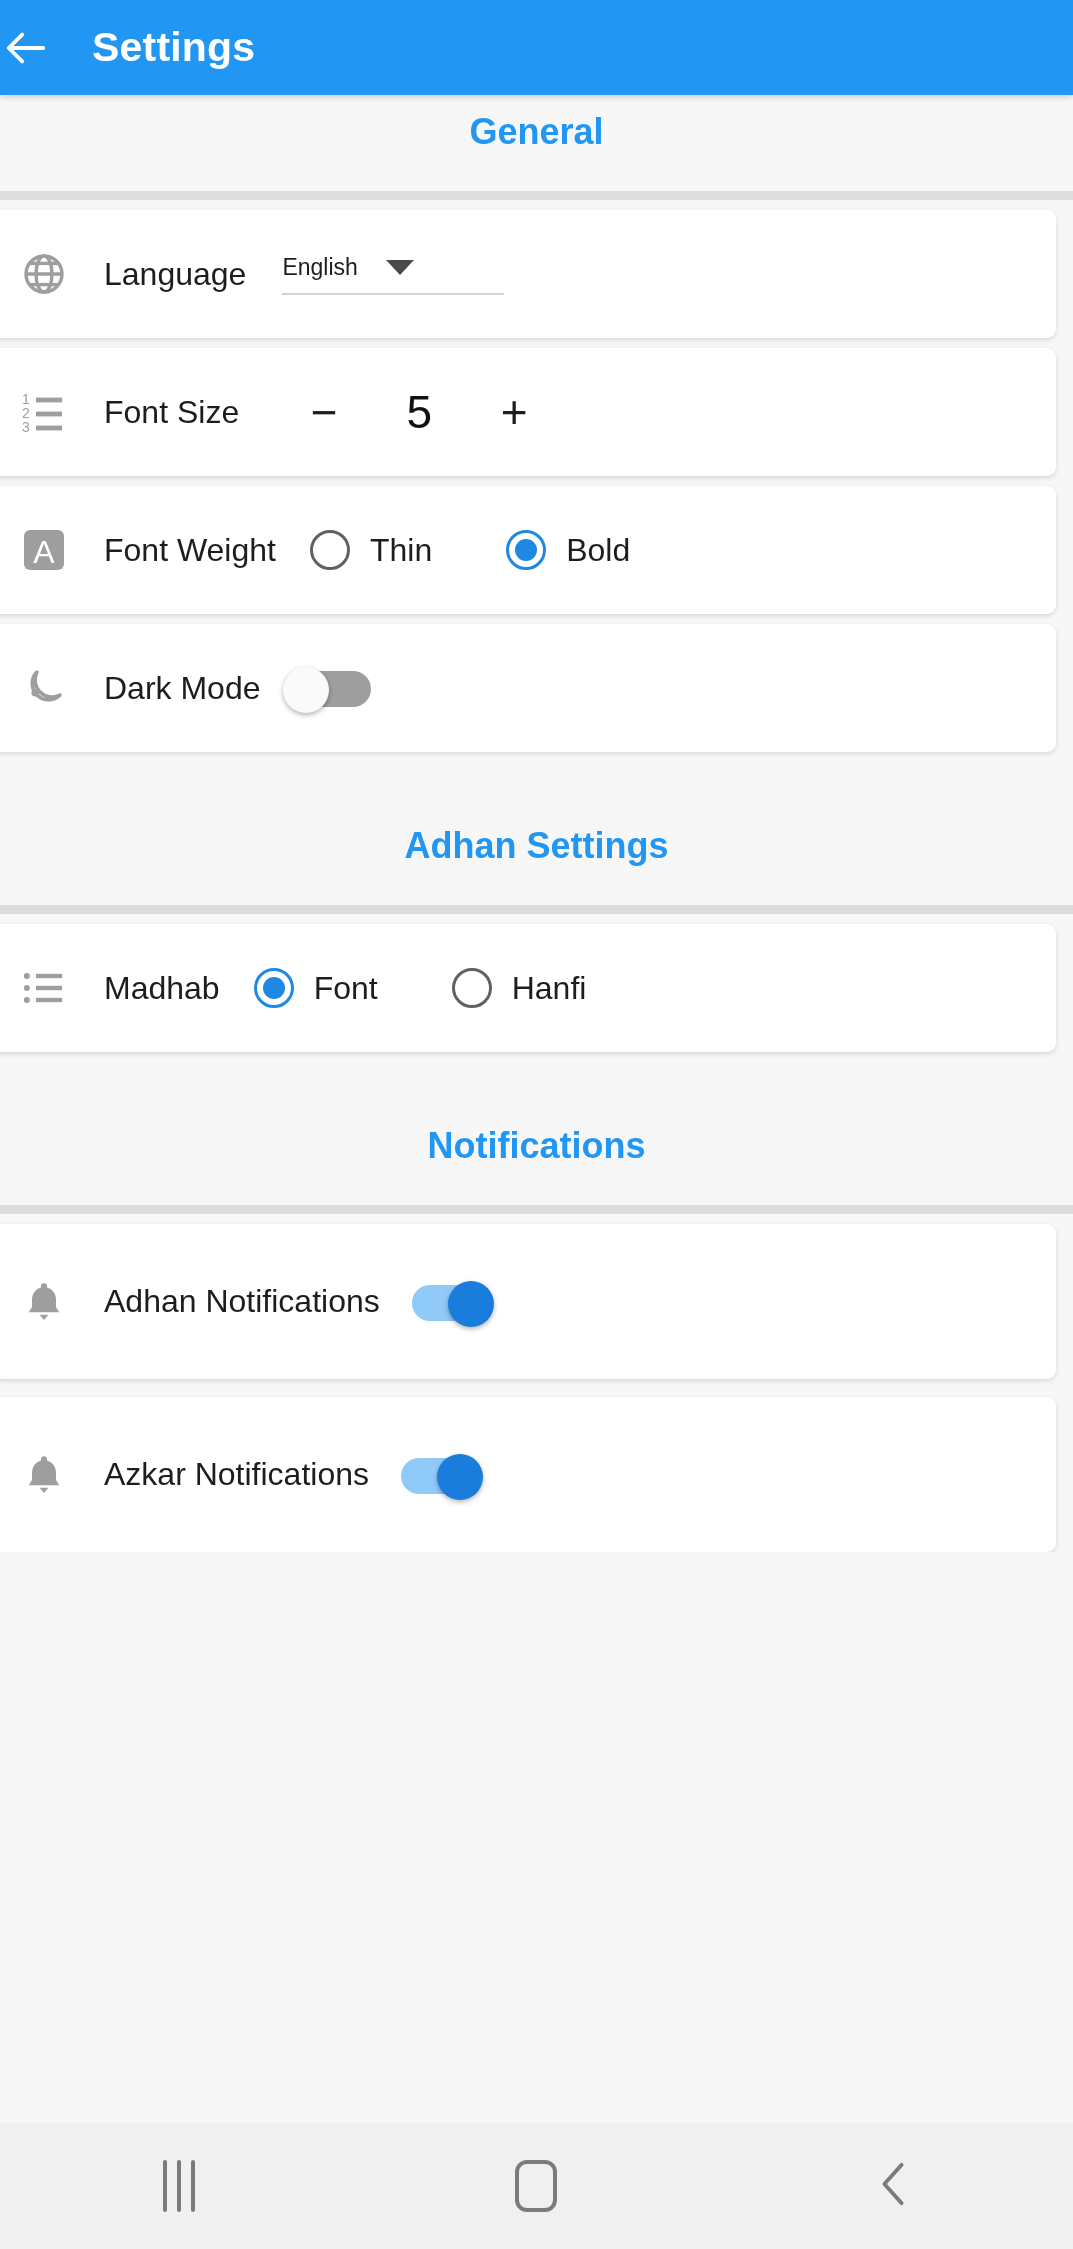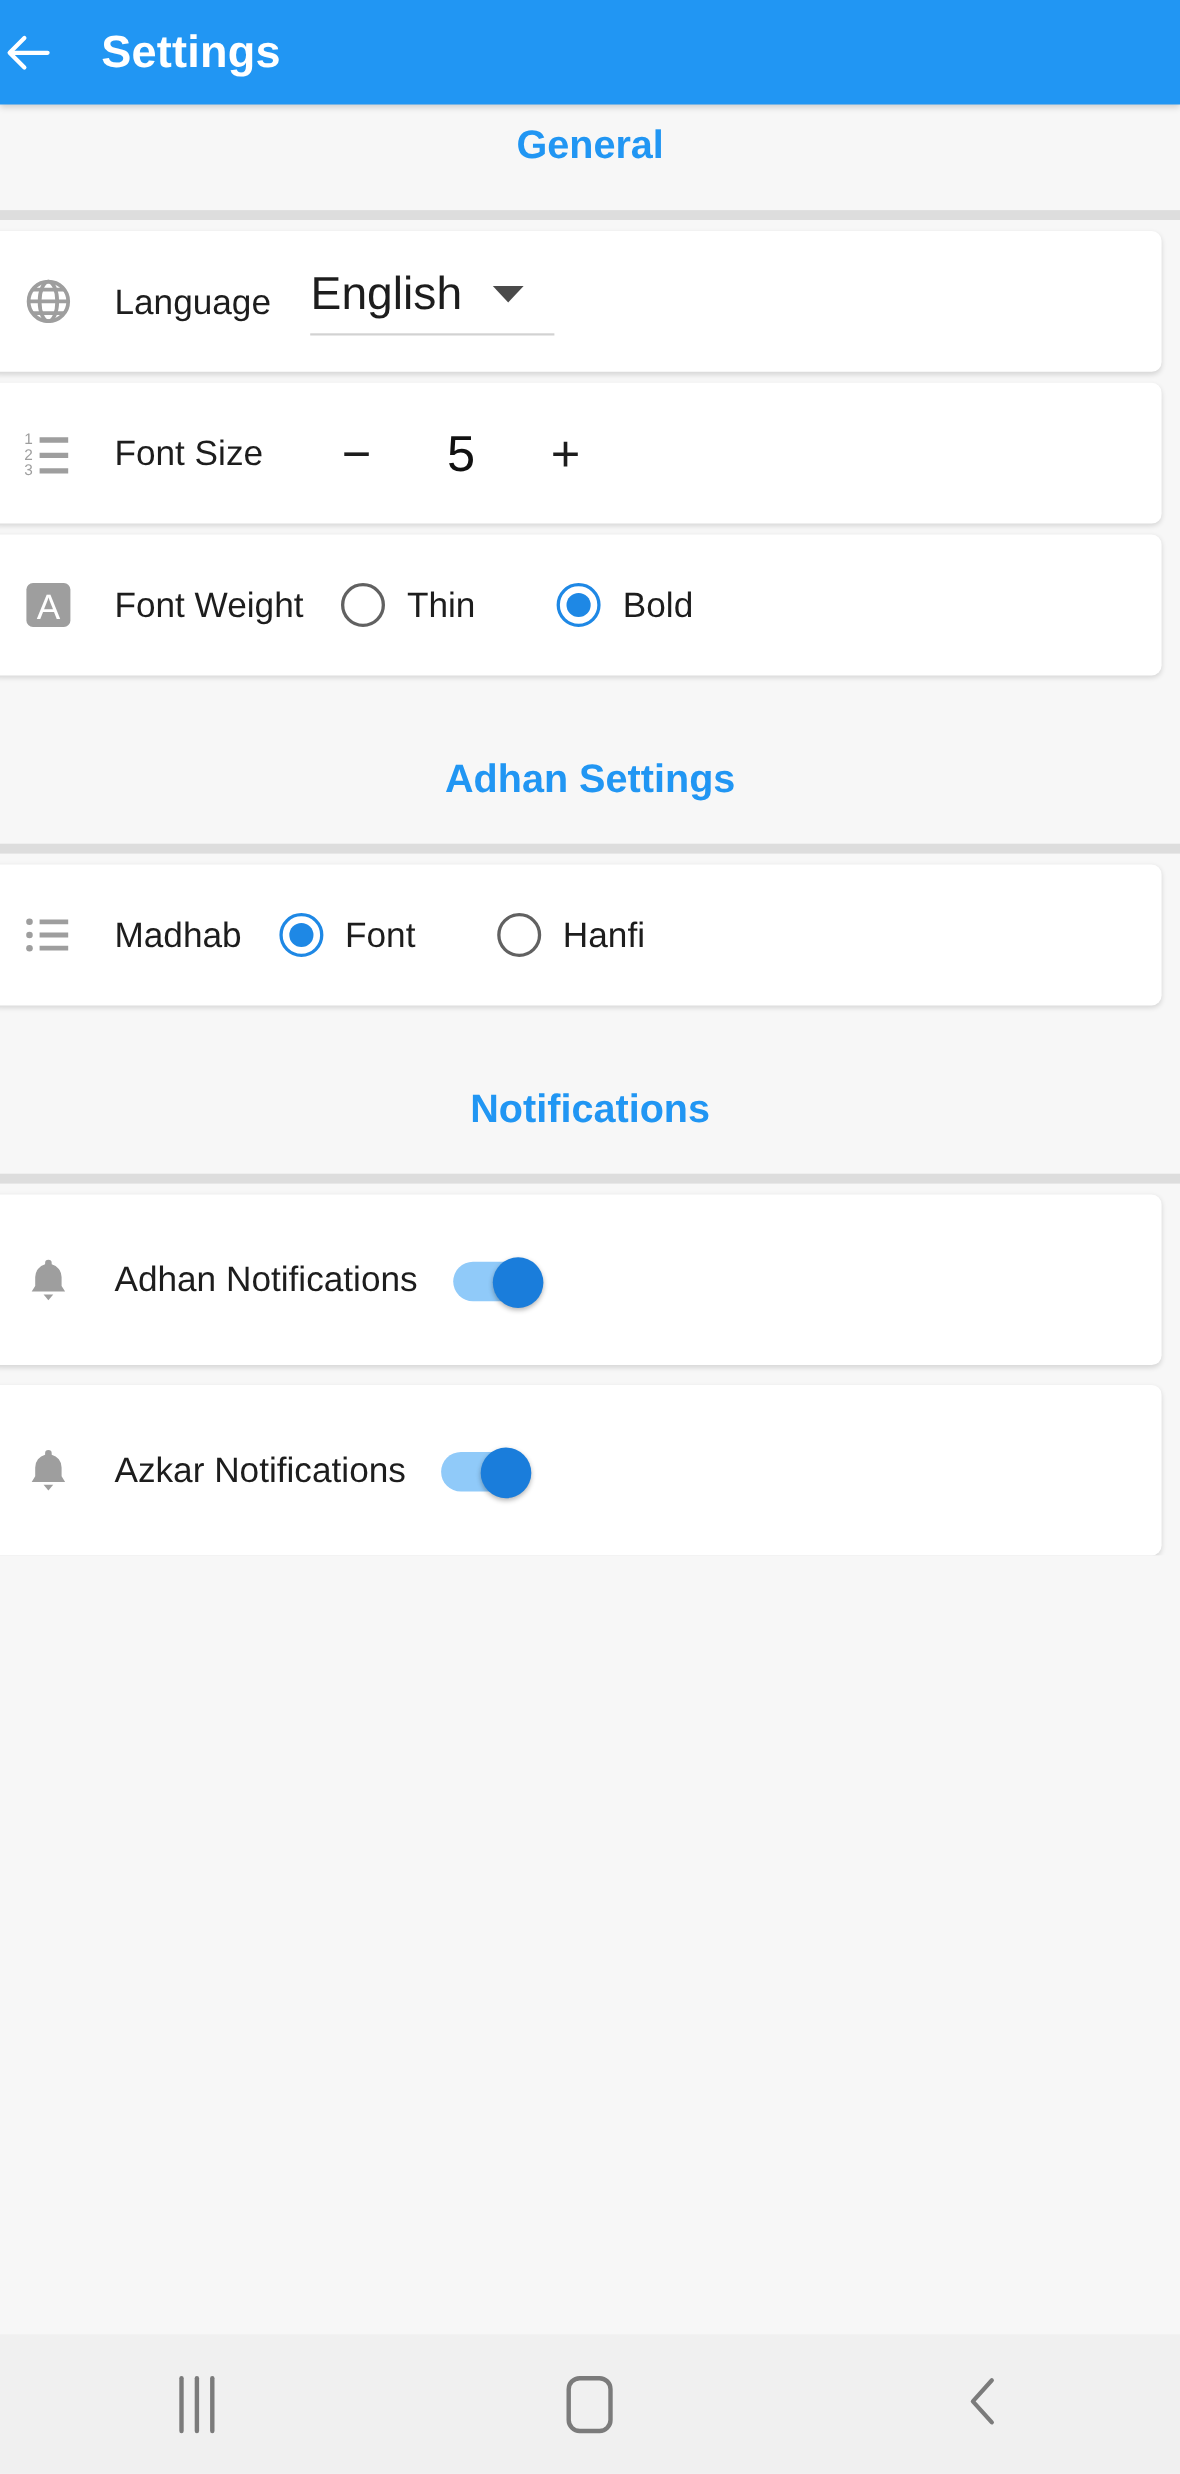--- a/index.html
+++ b/index.html
@@ -48,21 +48,21 @@
     padding-left: 30px;
   }
   .row-h-128 { height: 128px; }
 
   .icon-cell { width: 84px; display: flex; align-items: center; justify-content: flex-start; flex: 0 0 auto; }
   .row-label { font-size: 32px; color: #1d1d1d; white-space: nowrap; }
 
   
   .dropdown { margin-left: 36px; display: flex; flex-direction: column; cursor: pointer; }
   .dropdown-top { display: flex; align-items: center; gap: 28px; padding-bottom: 12px; }
-  .dropdown-value { font-size: 42px; color: #1d1d1d; }
+  .dropdown-value { font-size: 23px; color: #1d1d1d; }
   .caret { width: 0; height: 0; border-left: 14px solid transparent; border-right: 14px solid transparent; border-top: 15px solid #4a4a4a; }
   .dropdown-underline { height: 2px; background: #d2d2d2; width: 222px; }
 
   
   .stepper { display: flex; align-items: center; margin-left: 40px; }
   .step-btn { font-size: 46px; color: #1d1d1d; width: 90px; text-align: center; cursor: pointer; line-height: 1; }
   .step-val { font-size: 46px; color: #111; width: 100px; text-align: center; font-weight: 400; }
 
   
   .radio-group { display: flex; align-items: center; margin-left: 34px; gap: 16px; }
@@ -173,20 +173,35 @@
         </div>
         <span class="radio-gap"></span>
         <div class="radio-item">
           <span class="radio on"></span>
           <span class="radio-label">Bold</span>
         </div>
       </div>
     </div>
   </div>
 
+  <div class="card-wrap">
+    <div class="card row-h-128">
+      <div class="icon-cell">
+        <svg width="48" height="48" viewBox="0 0 24 24" fill="none" stroke="#9e9e9e" stroke-width="1.8" stroke-linecap="round" stroke-linejoin="round">
+          <path d="M20 15.5A8.5 8.5 0 0 1 8.5 4a7.5 7.5 0 1 0 11.5 11.5z"></path>
+          <circle cx="7.6" cy="14.4" r="1.9" fill="#9e9e9e" stroke="none"></circle>
+        </svg>
+      </div>
+      <div class="row-label">Dark Mode</div>
+      <div class="toggle off">
+        <span class="track"></span>
+        <span class="knob"></span>
+      </div>
+    </div>
+  </div>
 
   <div class="section section-adh" style="margin-top:36px;">Adhan Settings</div>
 
   <div class="card-wrap">
     <div class="card row-h-128">
       <div class="icon-cell">
         <svg width="48" height="48" viewBox="0 0 24 24" fill="none">
           <circle cx="3.4" cy="6" r="1.5" fill="#9e9e9e"></circle>
           <circle cx="3.4" cy="12" r="1.5" fill="#9e9e9e"></circle>
           <circle cx="3.4" cy="18" r="1.5" fill="#9e9e9e"></circle>

